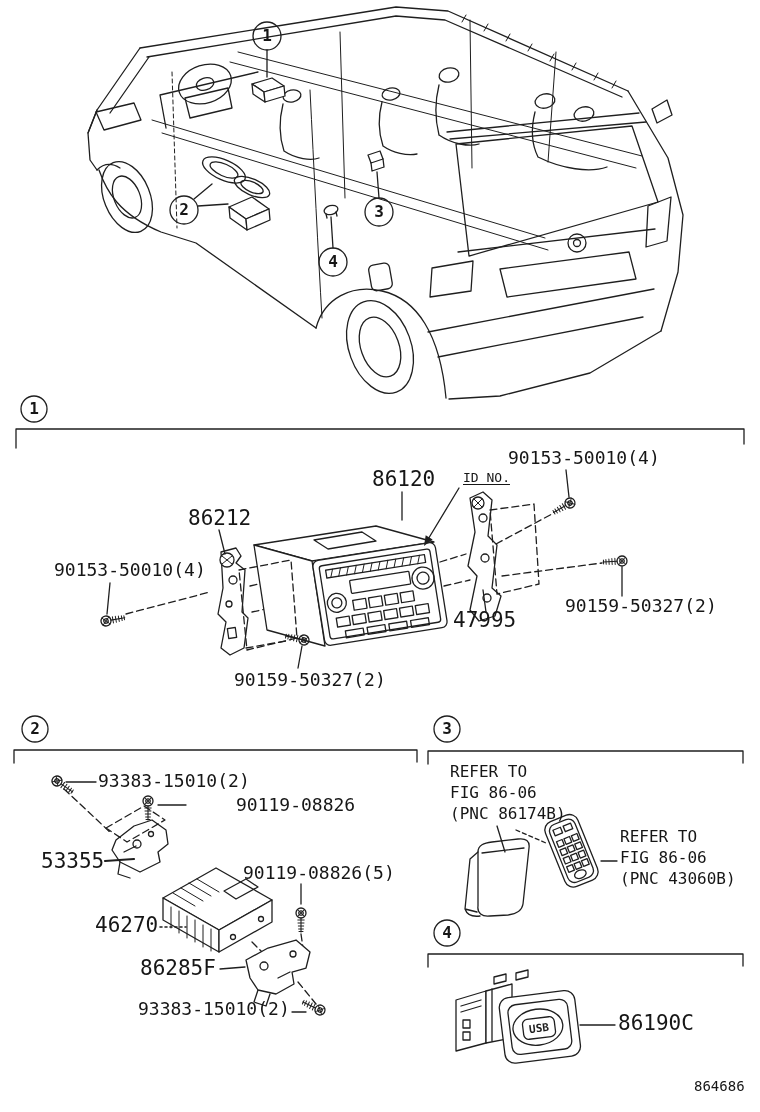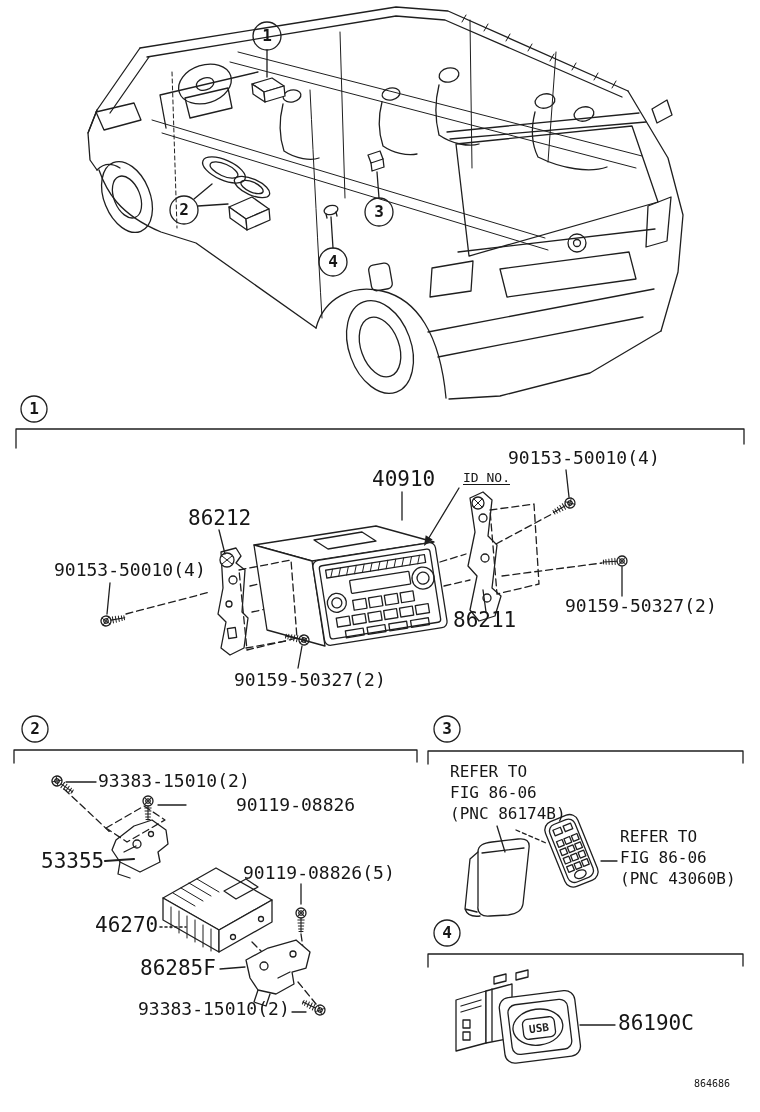--- a/index.html
+++ b/index.html
@@ -13,21 +13,21 @@
   svg .dark{fill:#1f1f1f;stroke:none;}
   svg .dash{stroke-dasharray:7,4;}
   svg .dash2{stroke-dasharray:4,3;}
   svg .dot{stroke-dasharray:2,3;stroke-width:1.6;}
   svg text{font-family:"DejaVu Sans Mono","Liberation Mono",monospace;font-weight:bold;fill:#1f1f1f;stroke:none;}
   .lbl{position:absolute;color:#161616;font-weight:normal;white-space:nowrap;line-height:1;}
   .num{font-size:18px;}
   .name{font-size:21px;}
   .small{font-size:13px;text-decoration:underline;text-underline-offset:2px;margin-left:18px;}
   .note{font-size:16px;}
-  .foot{font-size:10px;}
+  .foot{font-size:14px;}
   .callout-num{position:absolute;width:28px;height:28px;text-align:center;line-height:28px;
                font-size:16px;font-weight:bold;color:#161616;}
 </style>
 </head>
 <body>
 
 <div id="stage">
 
 <svg id="art" width="760" height="1112" viewBox="0 0 760 1112">
   <defs>
@@ -302,27 +302,27 @@
 
   <div class="callout-num" style="left:253px;top:22px;">1</div>
   <div class="callout-num" style="left:170px;top:196px;">2</div>
   <div class="callout-num" style="left:365px;top:198px;">3</div>
   <div class="callout-num" style="left:319px;top:248px;">4</div>
   <div class="callout-num" style="left:20px;top:395px;">1</div>
   <div class="callout-num" style="left:21px;top:715px;">2</div>
   <div class="callout-num" style="left:433px;top:715px;">3</div>
   <div class="callout-num" style="left:433px;top:919px;">4</div>
 
-  <div class="lbl name" style="left:372px;top:469px;">40910</div>
+  <div class="lbl name" style="left:372px;top:469px;">86120</div>
   <div class="lbl small" style="left:445px;top:471px;">ID NO.</div>
   <div class="lbl num" style="left:508px;top:449px;">90153-50010(4)</div>
   <div class="lbl name" style="left:188px;top:508px;">86212</div>
   <div class="lbl num" style="left:54px;top:561px;">90153-50010(4)</div>
   <div class="lbl num" style="left:565px;top:597px;">90159-50327(2)</div>
-  <div class="lbl name" style="left:453px;top:610px;">86211</div>
+  <div class="lbl name" style="left:453px;top:610px;">47995</div>
   <div class="lbl num" style="left:234px;top:671px;">90159-50327(2)</div>
 
   <div class="lbl num" style="left:98px;top:772px;">93383-15010(2)</div>
   <div class="lbl num" style="left:188px;top:796px;margin-left:48px;">90119-08826</div>
   <div class="lbl name" style="left:41px;top:851px;">53355</div>
   <div class="lbl num" style="left:243px;top:864px;">90119-08826(5)</div>
   <div class="lbl name" style="left:95px;top:915px;">46270</div>
   <div class="lbl name" style="left:140px;top:958px;">86285F</div>
   <div class="lbl num" style="left:138px;top:1000px;">93383-15010(2)</div>
 

